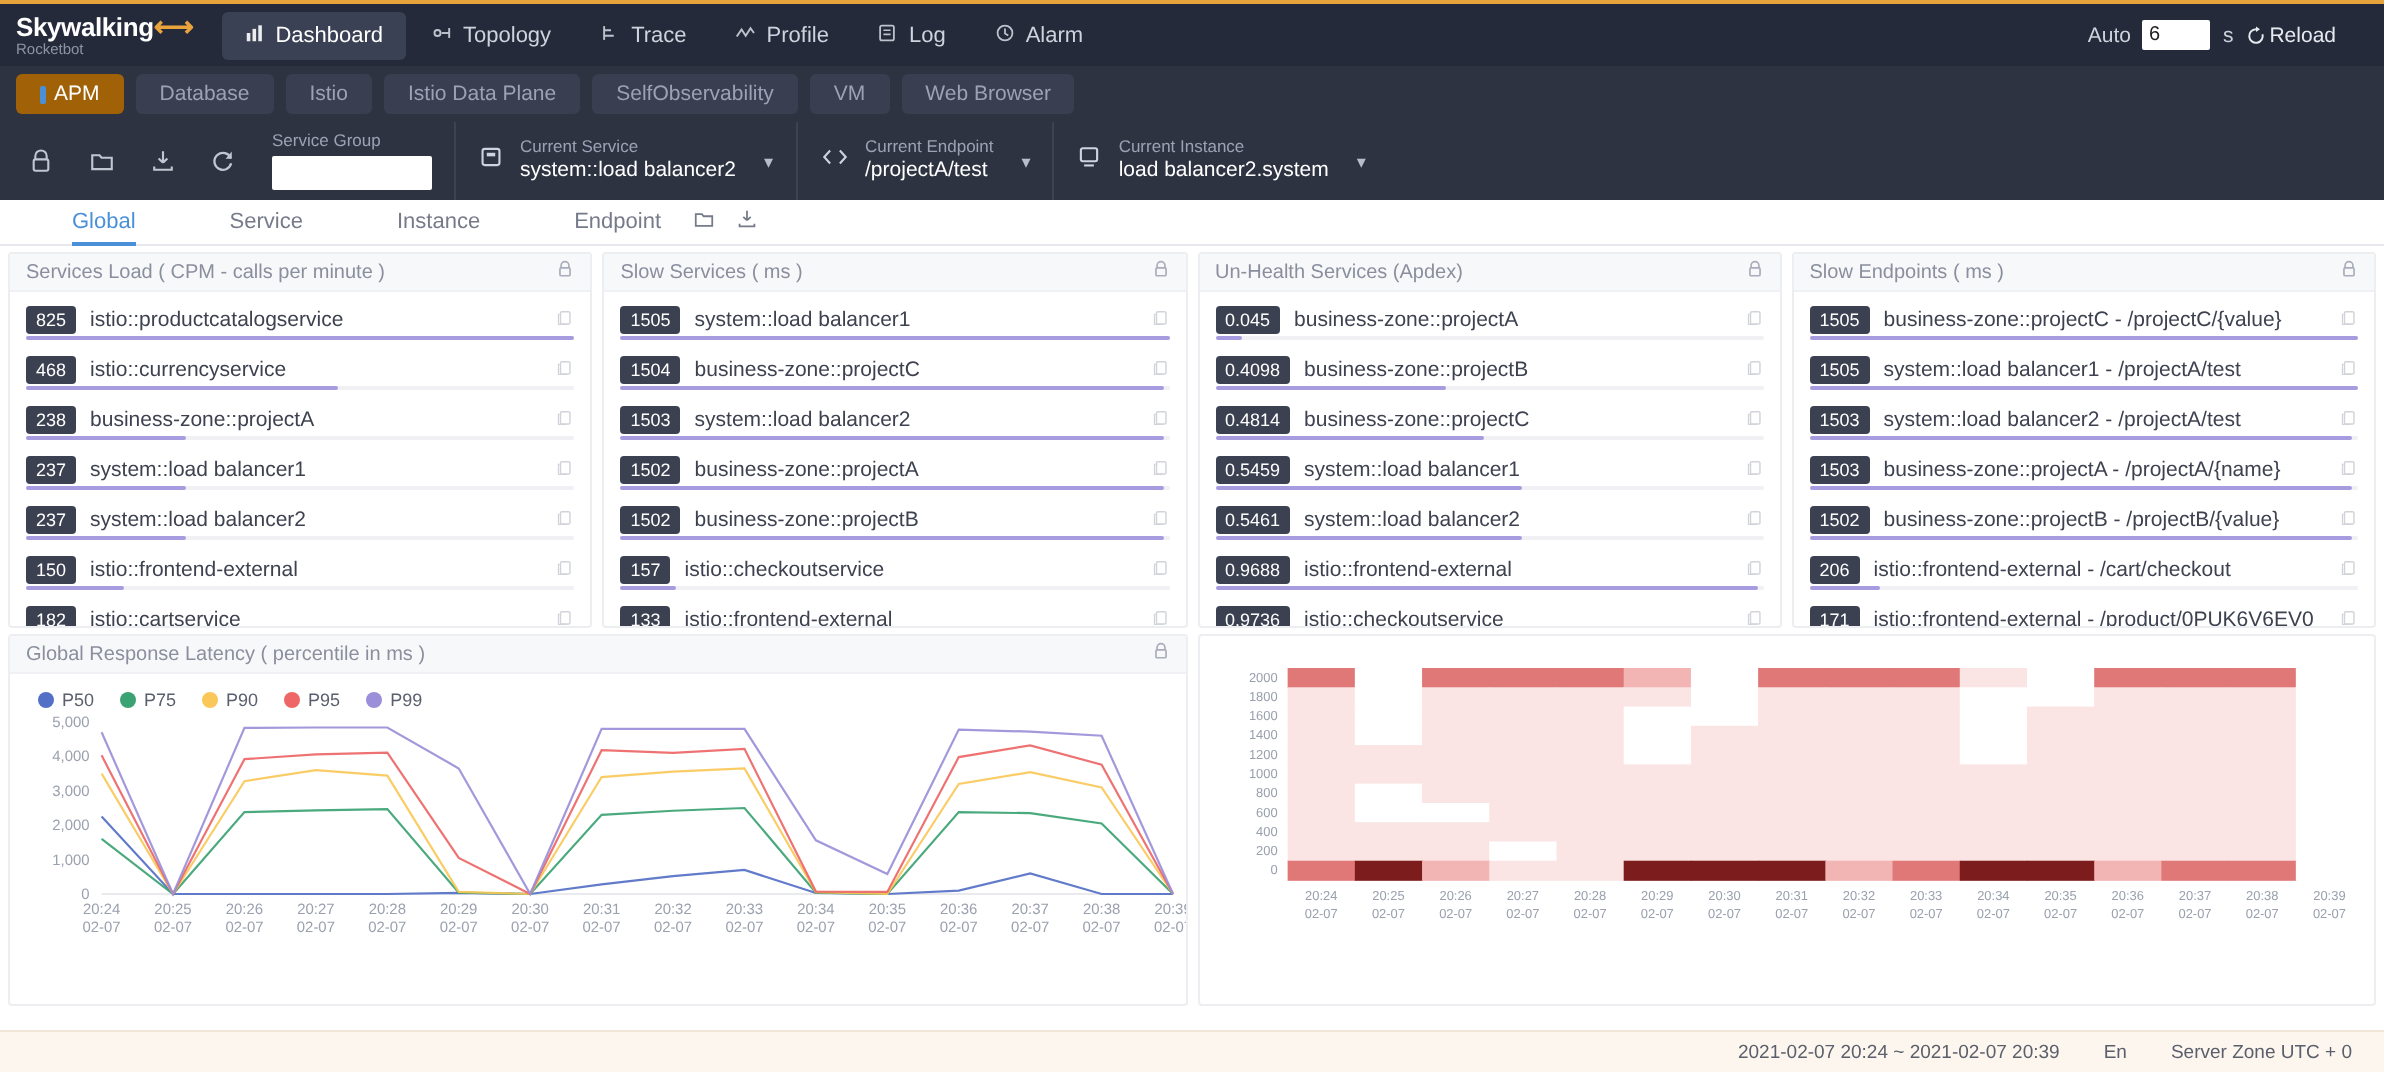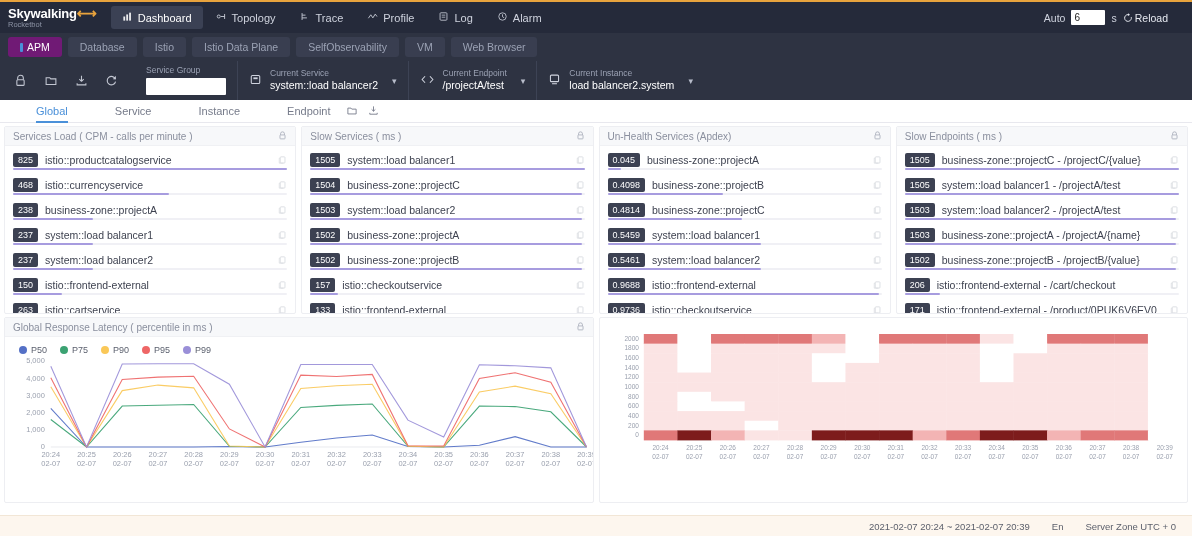--- a/index.html
+++ b/index.html
@@ -45,21 +45,21 @@
   
   .tabstrip {
     height: 28px; flex: 0 0 28px; background: #2e3342;
     display: flex; align-items: center; padding: 0 8px; gap: 6px;
   }
   .tab {
     display:flex; align-items:center; gap:4px;
     padding: 4px 12px; border-radius: 3px; font-size: 10.5px;
     color: #9ba2b4; background: #393e50; cursor: pointer;
   }
-  .tab.active { background: #701a75; color: #fff; }
+  .tab.active { background: #a16207; color: #fff; }
   .tab .dot { width: 3px; height: 9px; background: #4a90d9;
               display:inline-block; border-radius:1px; }
 
   
   .toolbar {
     height: 39px; flex: 0 0 39px; background: #2e3342;
     display: flex; align-items: stretch; color: #cfd3de;
   }
   .tb-icons { display: flex; align-items: center; gap: 17px;
               padding: 0 14px; }
@@ -71,21 +71,21 @@
   }
   .sel-group.first { border-left: none; padding-left: 4px; }
   .sel-label { font-size: 8.5px; color: #9ba2b4; line-height: 1.15; }
   .sel-value { font-size: 10.5px; color: #fff; line-height: 1.3;
                white-space: nowrap; }
   .sel-text { display: flex; flex-direction: column;
               justify-content: center; }
   .sel-input { width: 80px; height: 17px; background: #fff;
                border: none; border-radius: 1px; }
   .caret { font-size: 9px; color: #b8bdcb; margin-left: 6px; }
-  .sg-wrap { display:flex; flex-direction:column; justify-content:center;margin-left:10px;}
+  .sg-wrap { display:flex; flex-direction:column; justify-content:center;}
   .sg-wrap .sel-label { margin-bottom: 2px; }
 
   
   .subtabs {
     height: 23px; flex: 0 0 23px; background: #fff;
     display: flex; align-items: center; gap: 19px;
     padding: 0 8px; border-bottom: 1px solid #e8e8ee;
   }
   .subtab { font-size: 11px; color: #767b8a; cursor: pointer;
             position: relative; height: 23px; display:flex;
@@ -423,21 +423,21 @@
                     <rect x="4" y="2.4" width="8.4" height="11" rx="1.2" fill="none" stroke="#9aa0ae" stroke-width="1.3"></rect>
                     <path d="M3.2 4.8H2.2v8.8h7.4" fill="none" stroke="#9aa0ae" stroke-width="1.1"></path>
                   </svg></span>
               </div>
               <div class="track">
                 <div class="fill" style="width:18%"></div>
               </div>
             </div>
             <div class="lrow">
               <div class="lrow-inner">
-                <span class="badge">263</span>
+                <span class="badge">182</span>
                 <span class="lname">istio::cartservice</span>
                 <span class="copy-ic"><svg width="9" height="10" viewBox="0 0 16 16">
                     <rect x="4" y="2.4" width="8.4" height="11" rx="1.2" fill="none" stroke="#9aa0ae" stroke-width="1.3"></rect>
                     <path d="M3.2 4.8H2.2v8.8h7.4" fill="none" stroke="#9aa0ae" stroke-width="1.1"></path>
                   </svg></span>
               </div>
             </div>
           </div>
         </div>
         <div class="card" style="flex: 1 1 0px;">

